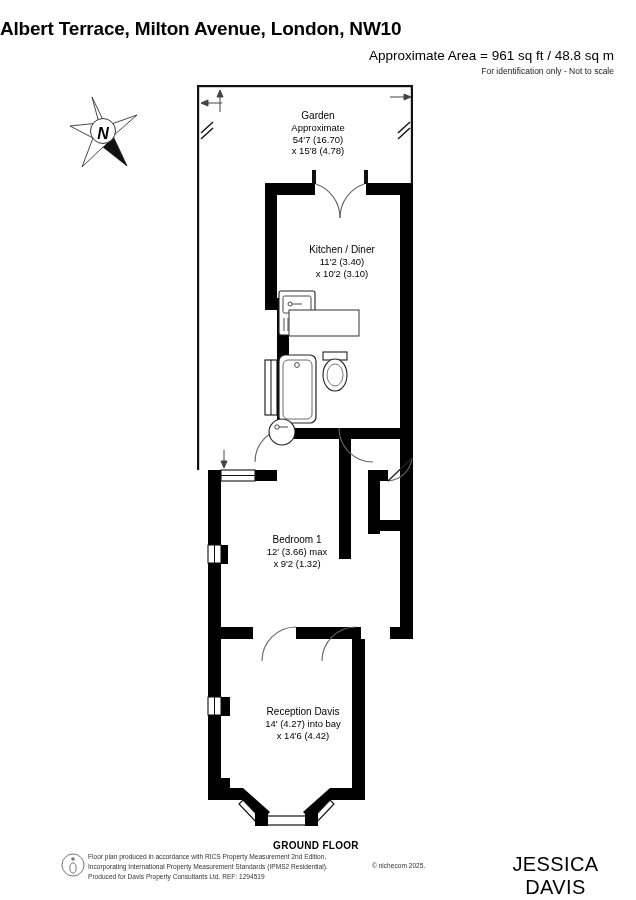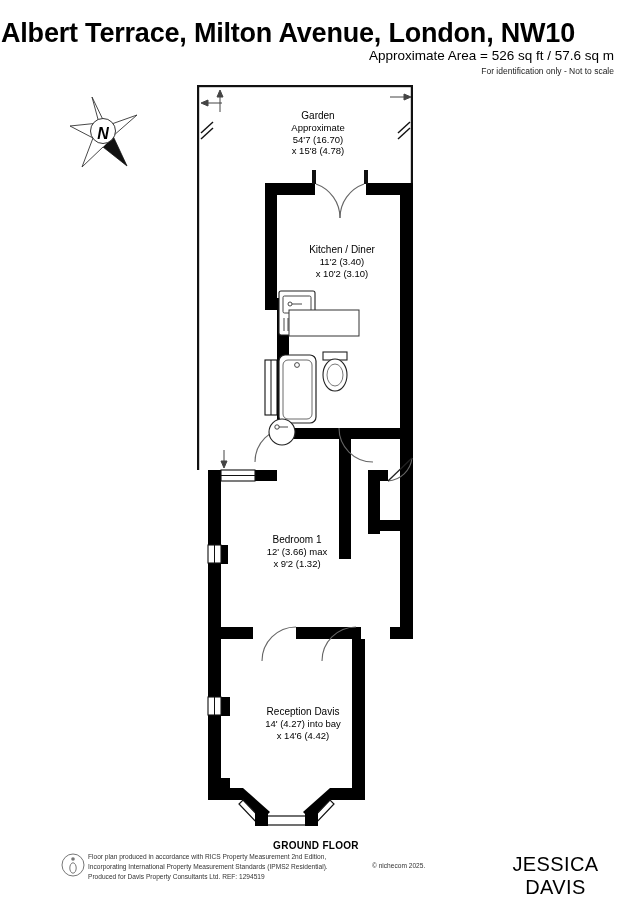--- a/index.html
+++ b/index.html
@@ -8,22 +8,22 @@
     background:#ffffff;
     font-family:"Liberation Sans", sans-serif;
     color:#000000;
     overflow:hidden;
   }
   #page { position:relative; width:636px; height:900px; }
 
   
   .title {
     position:absolute; left:0; top:18px; width:576px;
-    text-align:center;
-    font-size:27px; font-weight:bold;
+    text-align:left;
+    font-size:19px; font-weight:bold;
     letter-spacing:-0.2px;
   }
   .area-line {
     position:absolute; right:22px; top:48px;
     font-size:13.5px; font-weight:400;
     text-align:right;
   }
   .ident-line {
     position:absolute; right:22px; top:66px;
     font-size:8.5px; color:#222;
@@ -70,21 +70,21 @@
   .brand .b2 { font-size:14px; font-weight:bold; letter-spacing:-0.6px; margin-top:-1px; }
   .brand .b3 { font-size:6.5px; font-weight:bold; vertical-align:super; margin-left:2px; }
   .brand-row { display:flex; align-items:flex-end; justify-content:center;gap:17px; }
 </style>
 </head>
 <body>
 
 <div id="page">
 
   <div class="title">Albert Terrace, Milton Avenue, London, NW10</div>
-  <div class="area-line">Approximate Area = 526 sq ft / 57.6 sq m</div>
+  <div class="area-line">Approximate Area = 961 sq ft / 48.8 sq m</div>
   <div class="ident-line">For identification only - Not to scale</div>
 
   <svg id="plan" viewBox="0 0 636 900">
 
     <g>
       <polygon points="92,97 106,126 137,115 113,136 127,166 103,147 82,167 93,138 70,126 99,123" fill="#ffffff" stroke="#333333" stroke-width="0.9"></polygon>
       <polygon points="103,126 127,166 103,147 110,140" fill="#111111"></polygon>
       <polygon points="103,126 113,136 127,166 110,146" fill="#111111"></polygon>
       <circle cx="103" cy="131" r="12.5" fill="#ffffff" stroke="#333333" stroke-width="1"></circle>
       <text x="103" y="138.5" font-family="Liberation Sans, sans-serif" font-size="16" font-weight="bold" font-style="italic" text-anchor="middle" fill="#000000">N</text>

